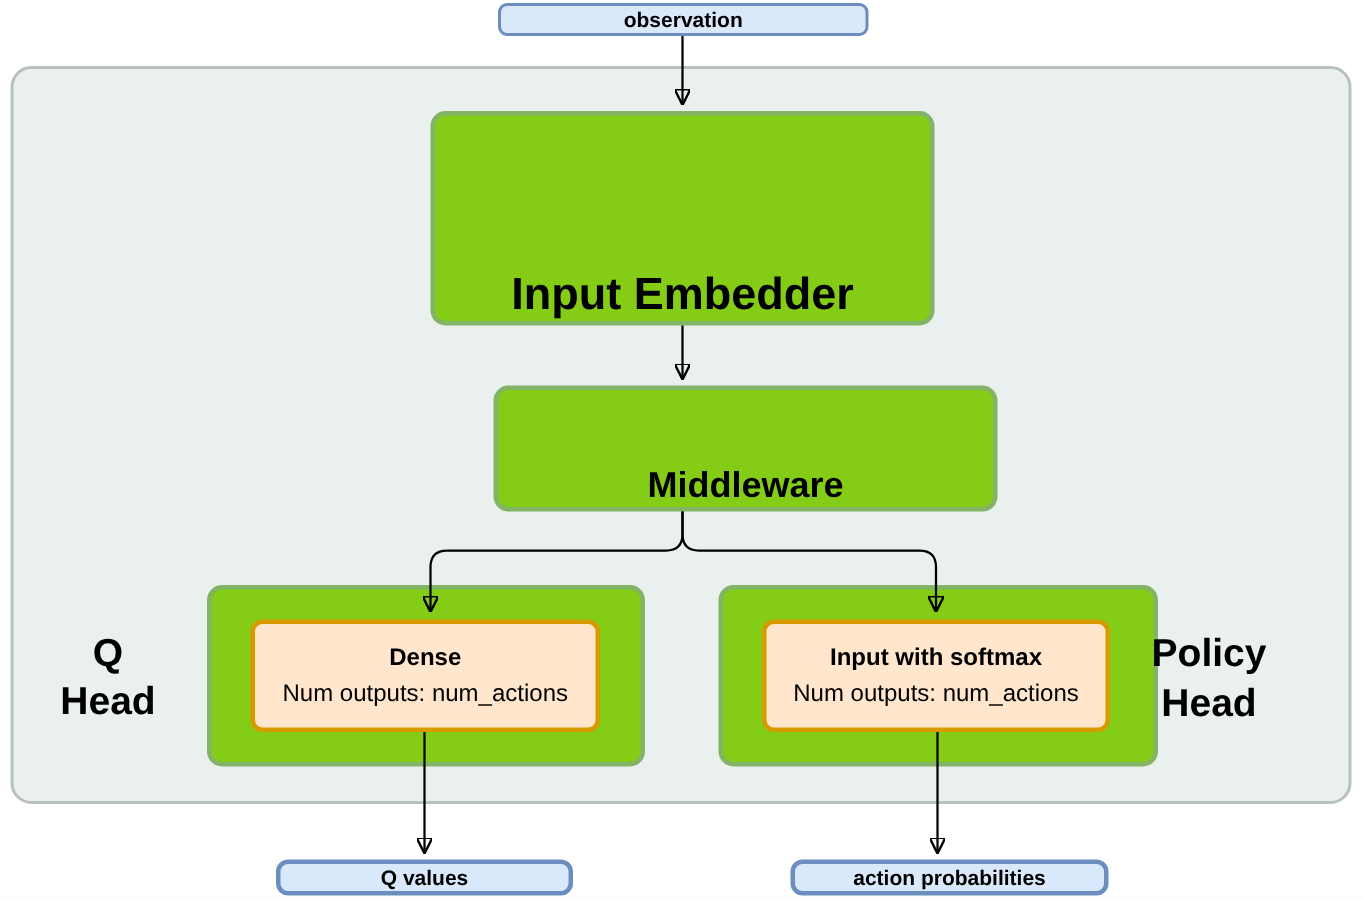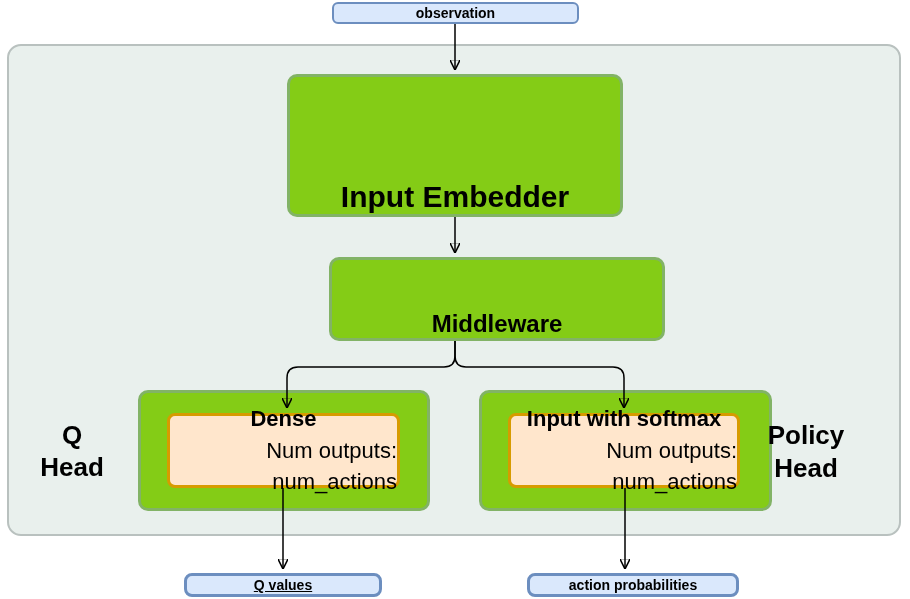--- a/index.html
+++ b/index.html
@@ -17,36 +17,36 @@
     font-weight:bold;font-size:14px;
   }
   .blue-box.thick{border-width:3px;border-radius:8px;}
   .green-box{
     background:#84cc16;border:3px solid #82b366;border-radius:10px;
     font-weight:bold;
     align-items:flex-end;
   }
   .orange-box{
     background:#ffe6cc;border:3px solid #d79b00;border-radius:8px;
-    flex-direction:column;font-size:22px;line-height:1.45;text-align:right;
+    flex-direction:column;font-size:16px;line-height:1.45;
   }
   .orange-box .title{font-weight:bold;}
   .head-label{
     font-weight:bold;font-size:26px;line-height:1.25;flex-direction:column;
   }
   #observation{left:332px;top:2px;width:247px;height:22px;}
   #input-embedder{left:287px;top:74px;width:336px;height:143px;font-size:30px;}
   #middleware{left:287px;top:257px;width:336px;height:84px;font-size:24px;margin-left:42px;}
   #q-head-box{left:138px;top:390px;width:292px;height:121px;}
   #policy-head-box{left:479px;top:390px;width:293px;height:121px;}
   #dense-q{left:167px;top:413px;width:233px;height:75px;}
   #dense-softmax{left:508px;top:413px;width:232px;height:75px;}
   #q-head-label{left:17px;top:419px;width:110px;height:64px;}
   #policy-head-label{left:751px;top:419px;width:110px;height:64px;justify-content:space-between;}
-  #q-values{left:184px;top:573px;width:198px;height:24px;text-decoration:underline;}
+  #q-values{left:184px;top:573px;width:198px;height:24px;}
   #action-probabilities{left:527px;top:573px;width:212px;height:24px;}
   .edges{position:absolute;left:0;top:0;width:910px;height:599px;pointer-events:none;}
   .edges path{fill:none;stroke:#000;stroke-width:1.5;}
 </style>
 </head>
 <body>
 
 <div class="canvas">
 
   <div class="node container-box"></div>

